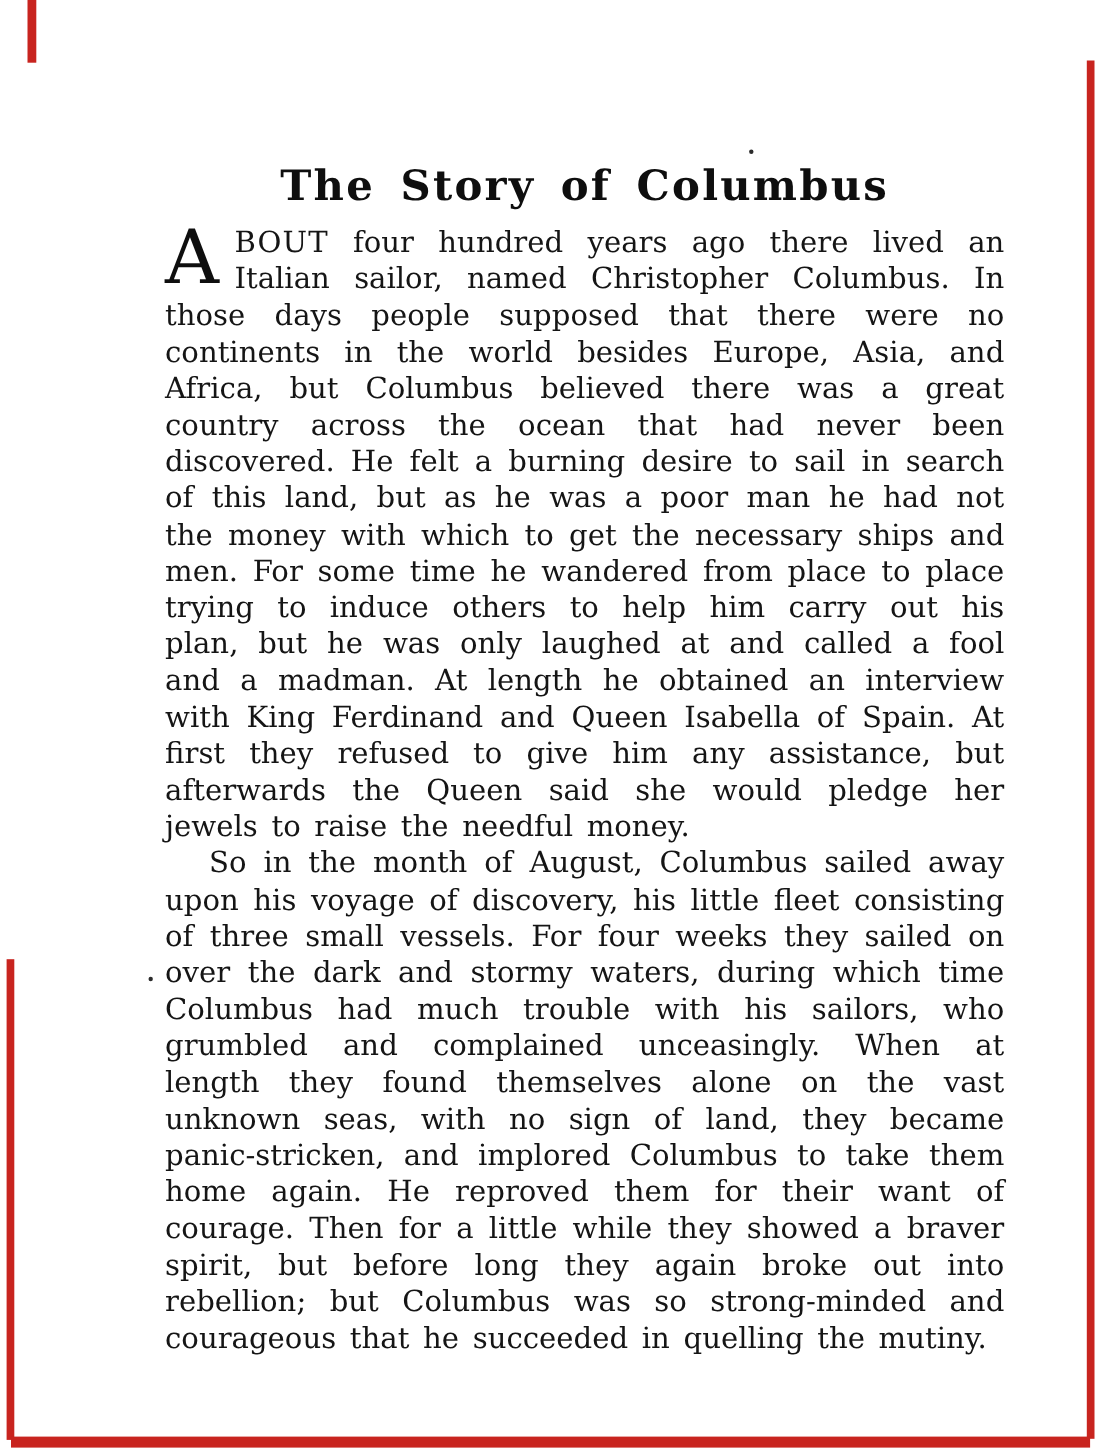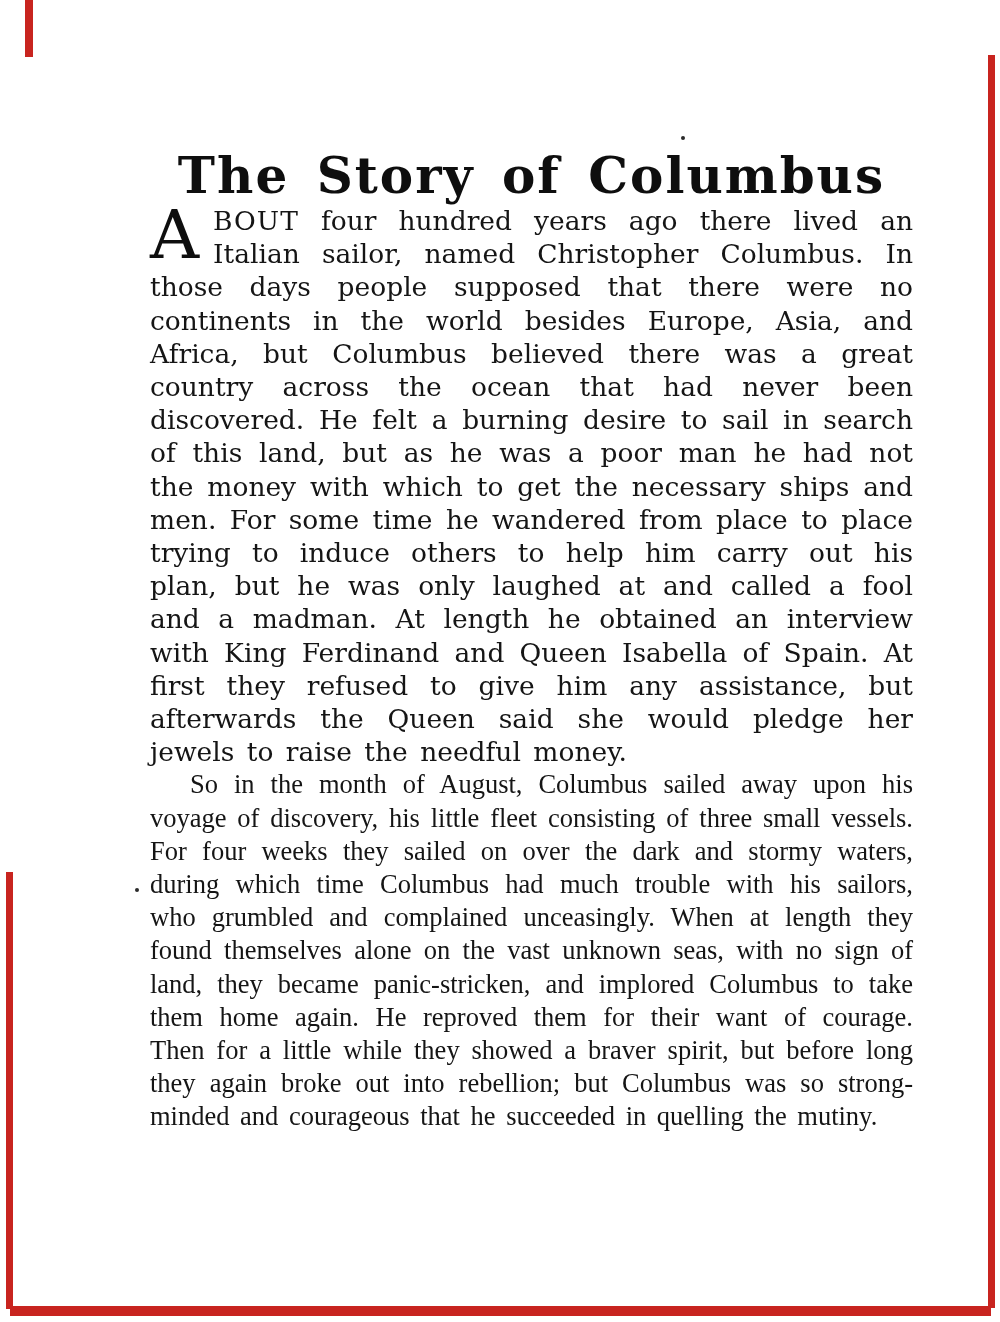--- a/index.html
+++ b/index.html
@@ -16,21 +16,21 @@
     font-family: "DejaVu Serif", serif;
     color: #131313;
   }
   .title {
     position: absolute;
     top: 146px;
     left: 150px;
     width: 763px;
     margin: 0;
     text-align: center;
-    font-size: 50px;
+    font-size: 38px;
     font-weight: 700;
     letter-spacing: 2px;
     word-spacing: 8px;
     color: #0e0e0e;
   }
   .body-text {
     position: absolute;
     top: 204px;
     left: 150px;
     width: 763px;
@@ -39,21 +39,20 @@
     text-align: justify;
     word-spacing: 0.15em;
     color: #151515;
   }
   .para {
     margin: 0;
     padding: 0;
   }
   .para.indent {
     text-indent: 40px;
-    font-family: Liberation Serif, serif;
   }
   .dropcap {
     float: left;
     font-size: 68px;
     line-height: 54px;
     height: 58px;
     margin: 4px 14px 0 0;
     color: #0e0e0e;
   }
   .lead-caps {

